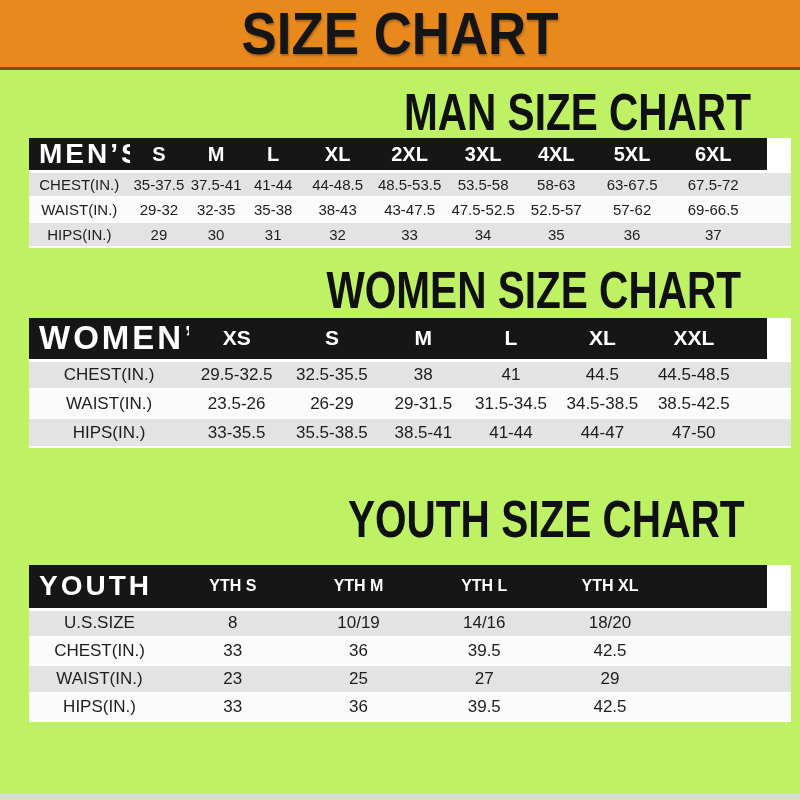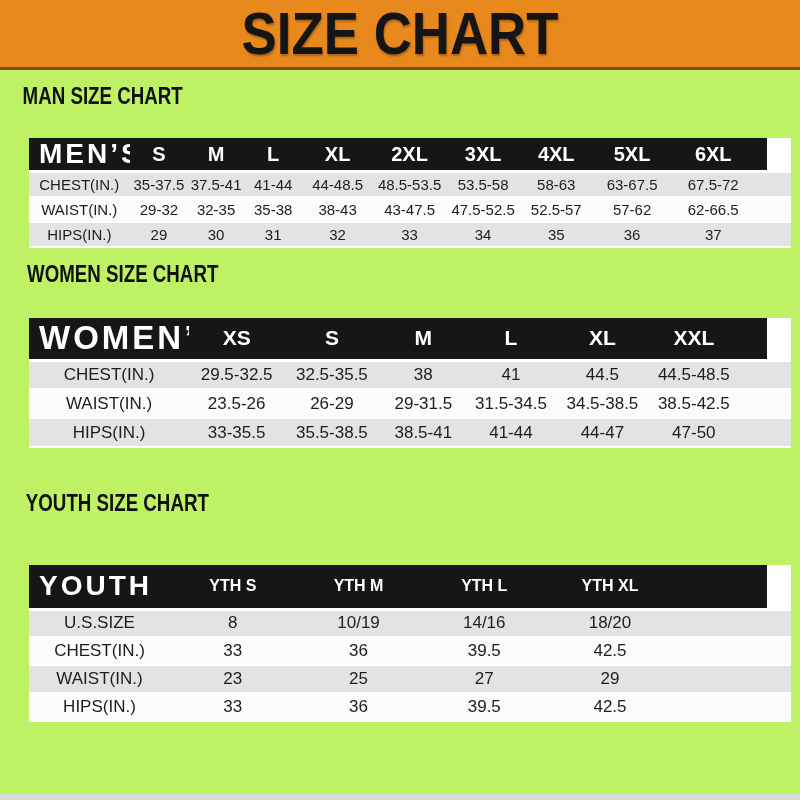--- a/index.html
+++ b/index.html
@@ -9,22 +9,22 @@
 
   
   .banner { position:absolute; top:0; left:0; width:800px; height:70px;
             background:#E8891E; border-bottom:3px solid #7E4E14;
             display:flex; align-items:center; justify-content:center; }
   .banner .banner-title { font-size:60px; font-weight:bold; color:#151515;
             display:inline-block; transform:scaleX(0.88); white-space:nowrap;
             letter-spacing:0px; text-shadow:1px 2px 2px rgba(60,30,0,0.35); line-height:66px; }
 
   
-  .section-title { position:absolute; left:0; width:800px; text-align:left;
-            font-weight:bold; color:#101010; font-size:24px; }
+  .section-title { position:absolute; left:0; width:800px; text-align:right;
+            font-weight:bold; color:#101010; font-size:52px; }
   .section-title > span { display:inline-block; transform:scaleX(0.78); white-space:nowrap; }
   #title-men   { top:82px; }
   #title-women { top:260px; }
   #title-youth { top:489px; }
 
   
   table.size-table { position:absolute; left:29px; width:762px;
             border-collapse:collapse; table-layout:fixed; }
   #table-men   { top:138px; }
   #table-women { top:318px; }
@@ -117,21 +117,21 @@
         <tr class="plain">
           <td class="row-label">WAIST(IN.)</td>
           <td>29-32</td>
           <td>32-35</td>
           <td>35-38</td>
           <td>38-43</td>
           <td>43-47.5</td>
           <td>47.5-52.5</td>
           <td>52.5-57</td>
           <td>57-62</td>
-          <td>62-66.5</td>
+          <td>69-66.5</td>
           <td></td>
         </tr>
         <tr class="shade">
           <td class="row-label">HIPS(IN.)</td>
           <td>29</td>
           <td>30</td>
           <td>31</td>
           <td>32</td>
           <td>33</td>
           <td>34</td>

